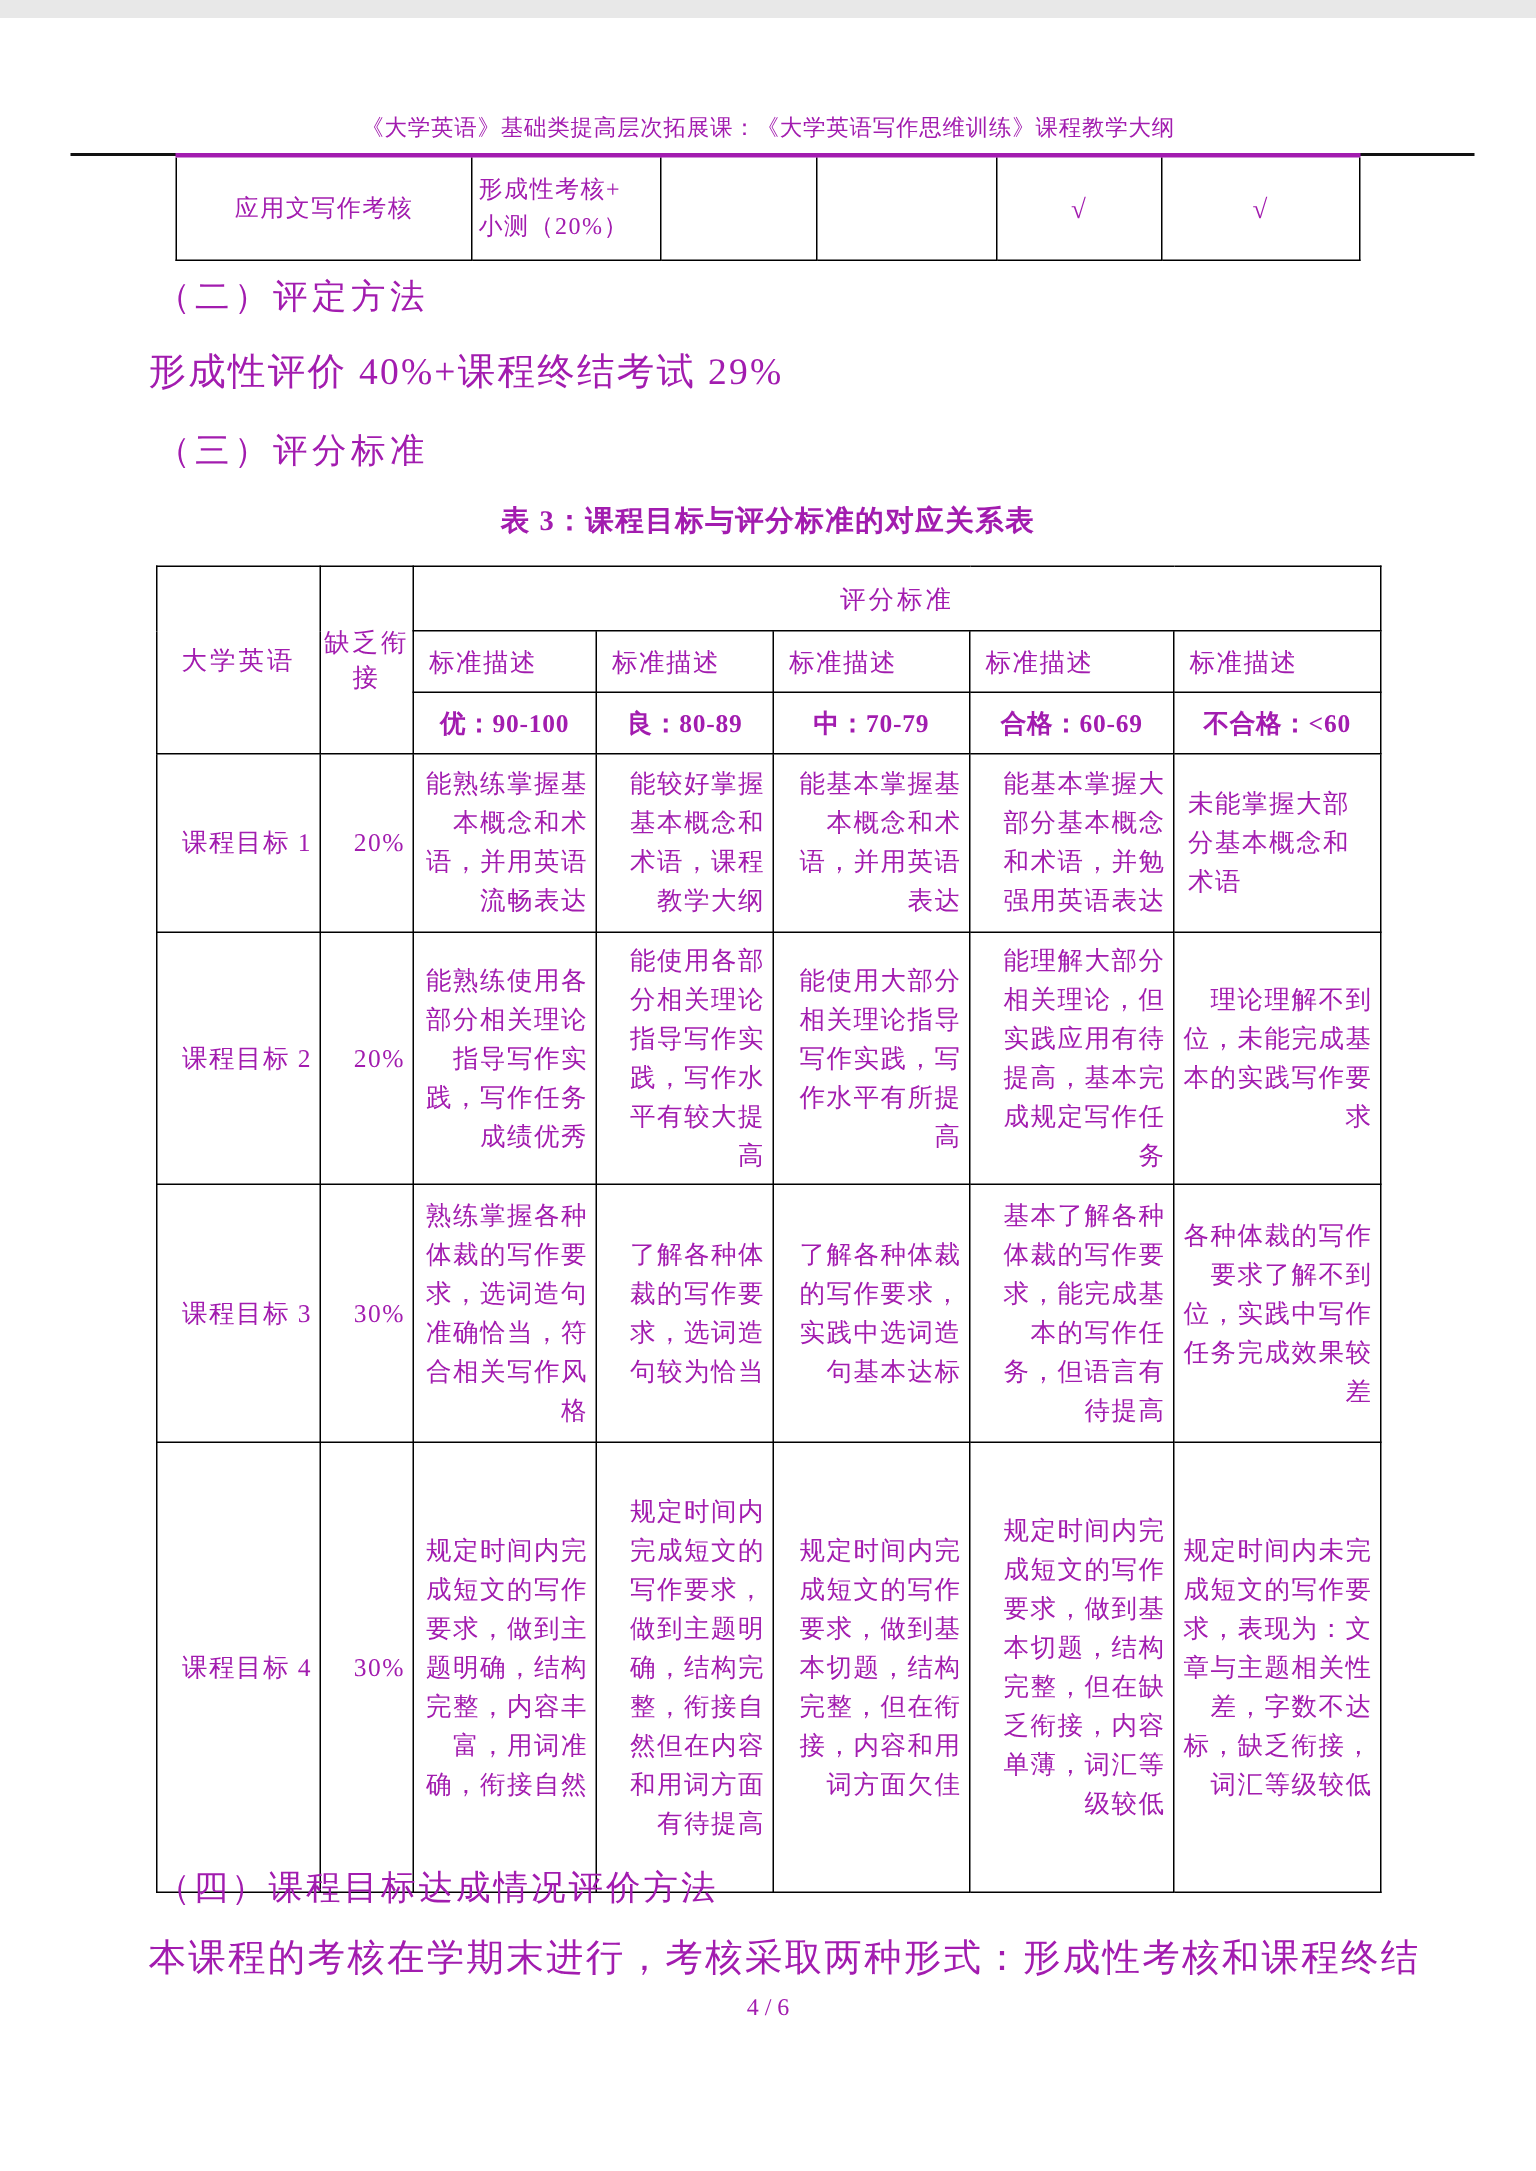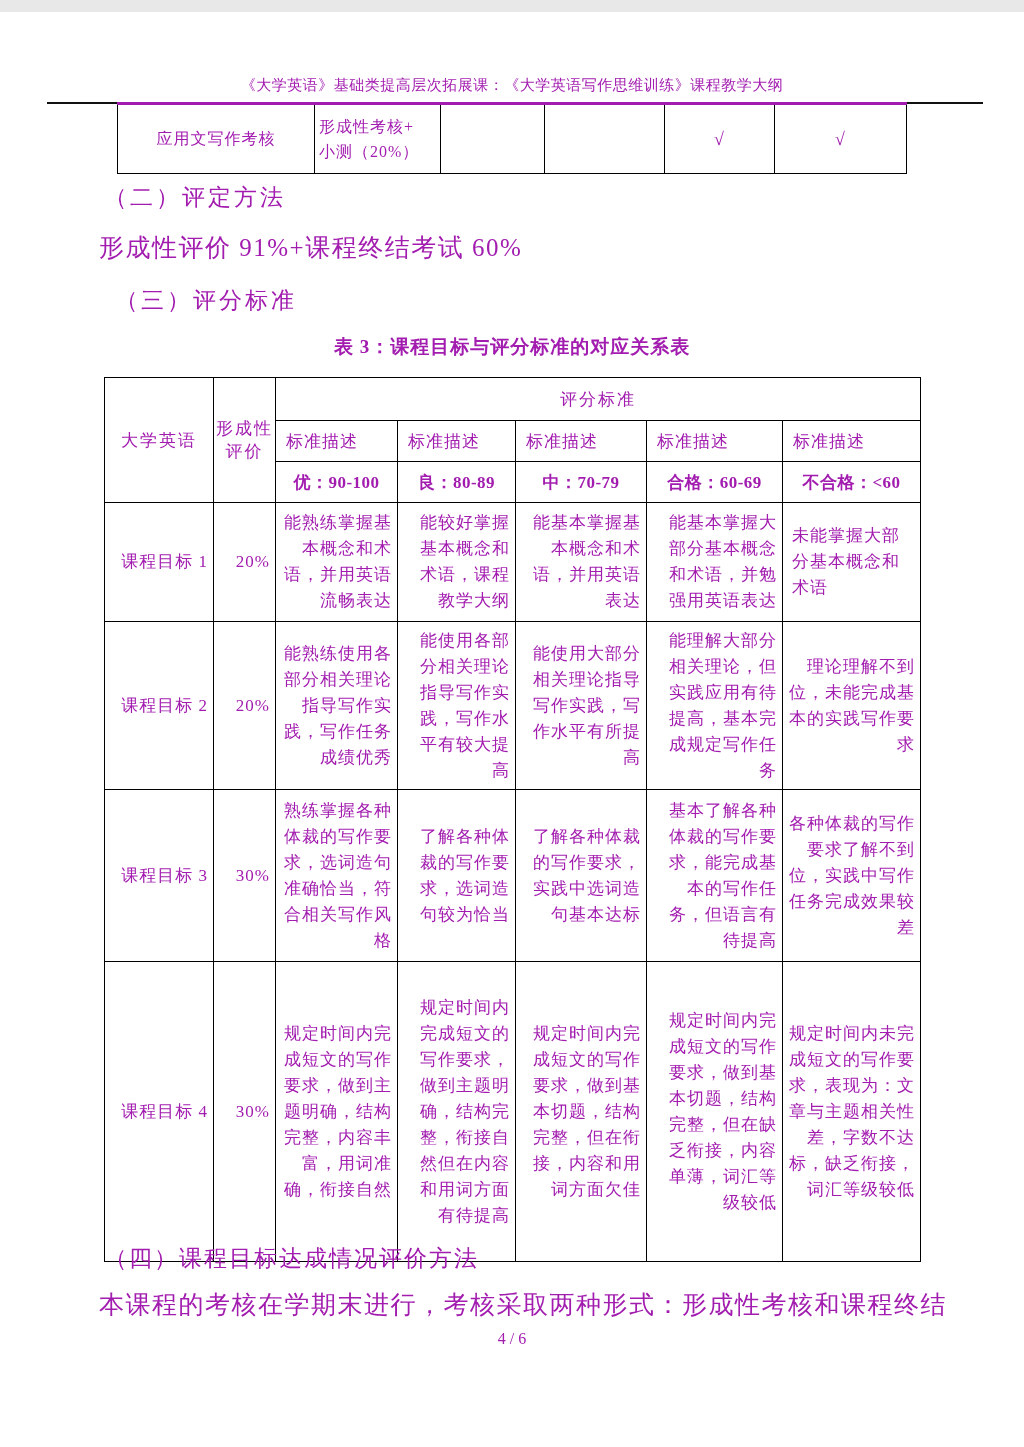--- a/index.html
+++ b/index.html
@@ -63,38 +63,38 @@
 小测（20%）</td>
       <td></td>
       <td></td>
       <td class="cell-check">√</td>
       <td class="cell-check">√</td>
     </tr>
   </tbody>
     </table>
 
   <div class="h-sec" style="left:104px;top:170px;">（二）评定方法</div>
-  <div class="p-body" style="left:99px;top:219px;">形成性评价 91%+课程终结考试 60%</div>
-  <div class="h-sec" style="left:115px;top:273px;">（三）评分标准</div>
+  <div class="p-body" style="left:99px;top:219px;">形成性评价 40%+课程终结考试 29%</div>
+  <div class="h-sec" style="left:104px;top:273px;">（三）评分标准</div>
   <div class="table-title" style="top:322px;">表 3：课程目标与评分标准的对应关系表</div>
 
   <table class="main-table">
     <colgroup>
       <col style="width:109px">
         <col style="width:62px">
         <col style="width:122px">
       <col style="width:118px">
         <col style="width:131px">
         <col style="width:136px">
         <col style="width:138px">
     </colgroup>
     <tbody>
         <tr class="row-span-title">
       <th class="th-goal" rowspan="3">大学英语</th>
-      <th class="th-weight" rowspan="3">形成性评价</th>
+      <th class="th-weight" rowspan="3">缺乏衔接</th>
       <th colspan="5">评分标准</th>
     </tr>
     <tr class="row-desc">
       <th>标准描述</th>
       <th>标准描述</th>
       <th>标准描述</th>
       <th>标准描述</th>
       <th>标准描述</th>
     </tr>
     <tr class="row-grade">

